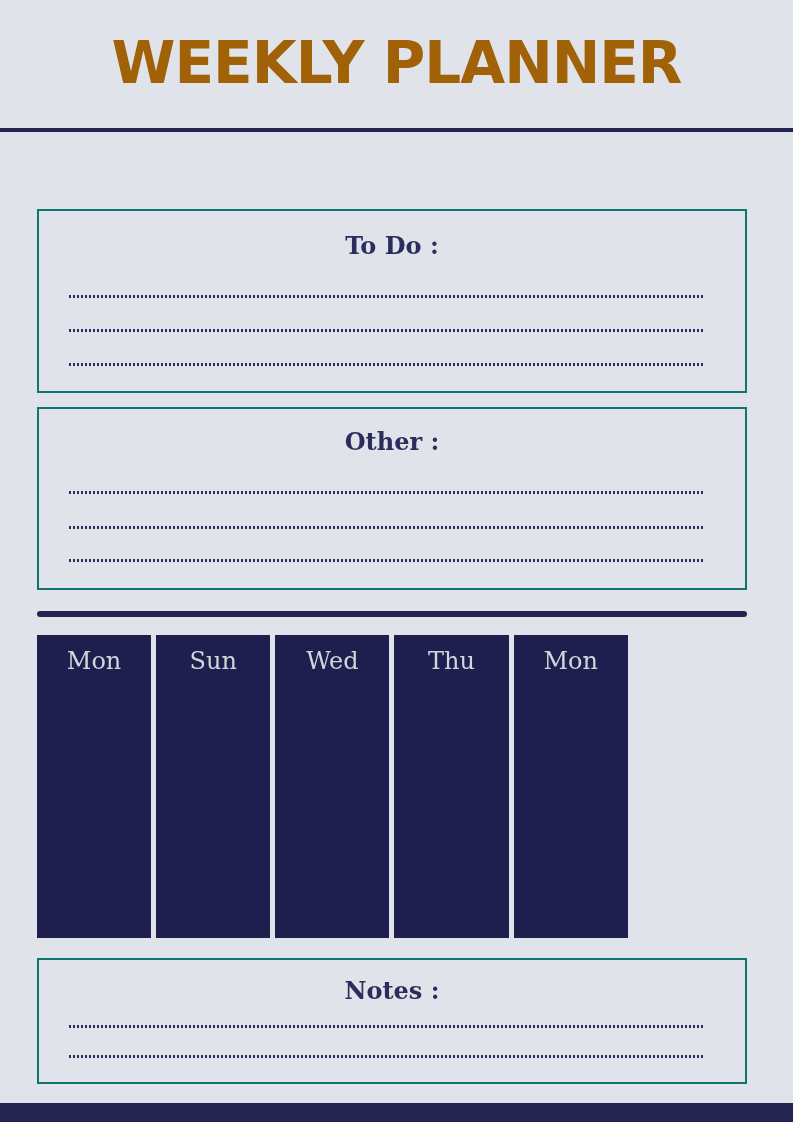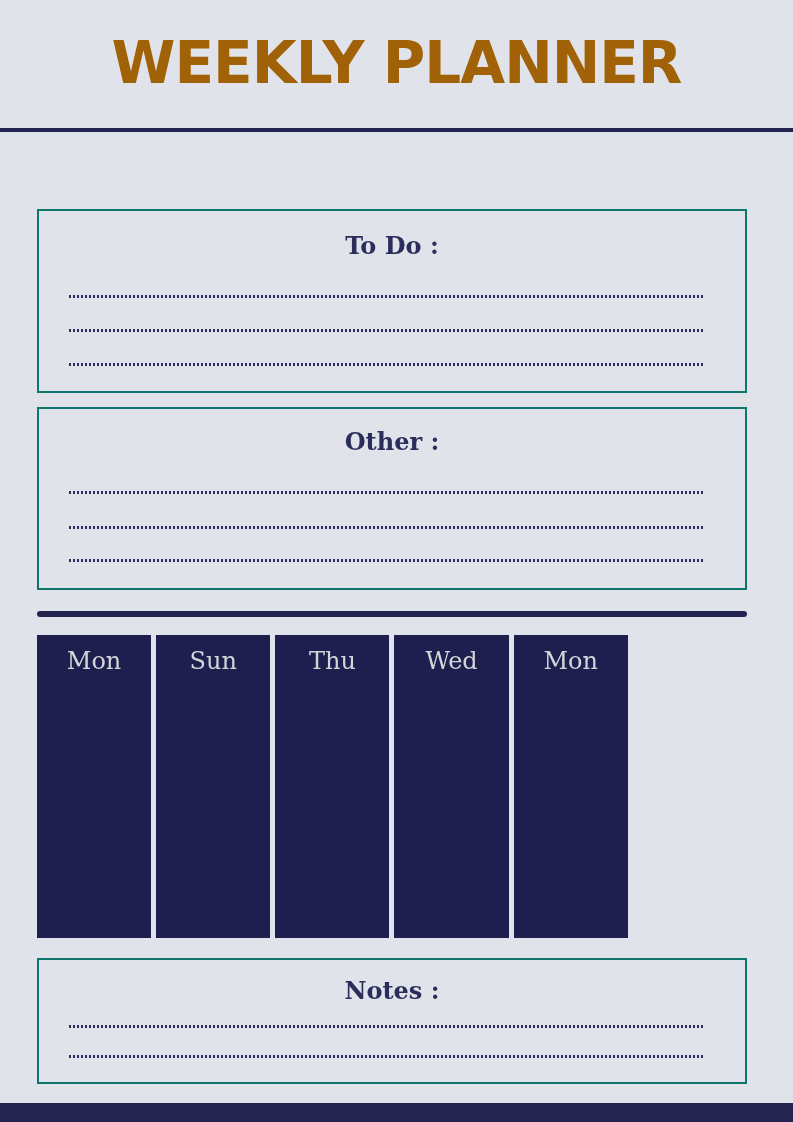--- a/index.html
+++ b/index.html
@@ -126,24 +126,24 @@
   <div class="section-divider"></div>
 
   <div class="day-columns">
     <div class="day-column">
       <span class="day-label">Mon</span>
     </div>
     <div class="day-column">
       <span class="day-label">Sun</span>
     </div>
     <div class="day-column">
-      <span class="day-label">Thu</span>
+      <span class="day-label">Wed</span>
     </div>
     <div class="day-column">
-      <span class="day-label">Wed</span>
+      <span class="day-label">Thu</span>
     </div>
     <div class="day-column">
       <span class="day-label">Mon</span>
     </div>
   </div>
 
   <div class="box box-notes">
     <div class="box-title">Notes :</div>
     <div class="dotted-line l1"></div>
     <div class="dotted-line l2"></div>

